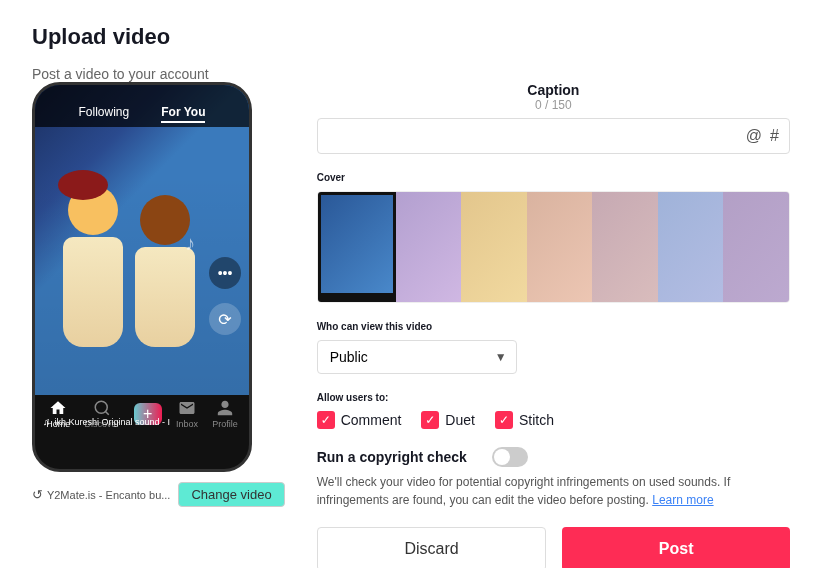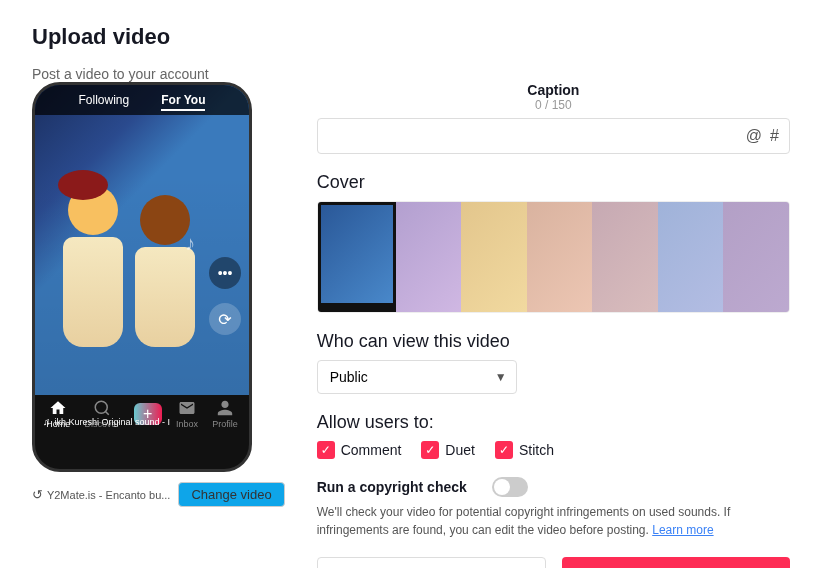--- a/index.html
+++ b/index.html
@@ -34,21 +34,21 @@
       border: 3px solid #333;
       overflow: hidden;
       position: relative;
       height: 390px;
       flex-shrink: 0;
     }
     .phone-top-bar {
       display: flex;
       justify-content: center;
       gap: 32px;
-      padding: 8px 0 4px;
+      padding: 20px 0 4px;
       color: #fff;
       font-size: 12px;
       background: rgba(0,0,0,0.7);
       position: absolute;
       top: 0;
       left: 0;
       right: 0;
       z-index: 2;
     }
     .phone-top-bar span.active {
@@ -152,21 +152,21 @@
       color: #555;
       font-size: 11px;
       display: flex;
       align-items: center;
       gap: 4px;
     }
     .change-video-btn {
       padding: 4px 12px;
       border: 1px solid #ccc;
       border-radius: 4px;
-      background: #0ea5e9;
+      background: #5eead4;
       cursor: pointer;
       font-size: 13px;
       color: #333;
       white-space: nowrap;
     }
     
     .form-area {
       flex: 1;
     }
     .form-row {
@@ -341,22 +341,22 @@
       padding: 12px 0;
       border: none;
       border-radius: 4px;
       background: #fe2c55;
       font-size: 16px;
       font-weight: 600;
       cursor: pointer;
       color: #fff;
     }
     .form-section-label {
-      font-size: 18px;
-      font-weight: 400;
+      font-size: 10px;
+      font-weight: 700;
       margin-bottom: 8px;
     }
   </style>
 </head>
 <body>
 
 <h1 class="page-title">Upload video</h1>
 <p class="page-subtitle">Post a video to your account</p>
 
 <div class="main-layout">

